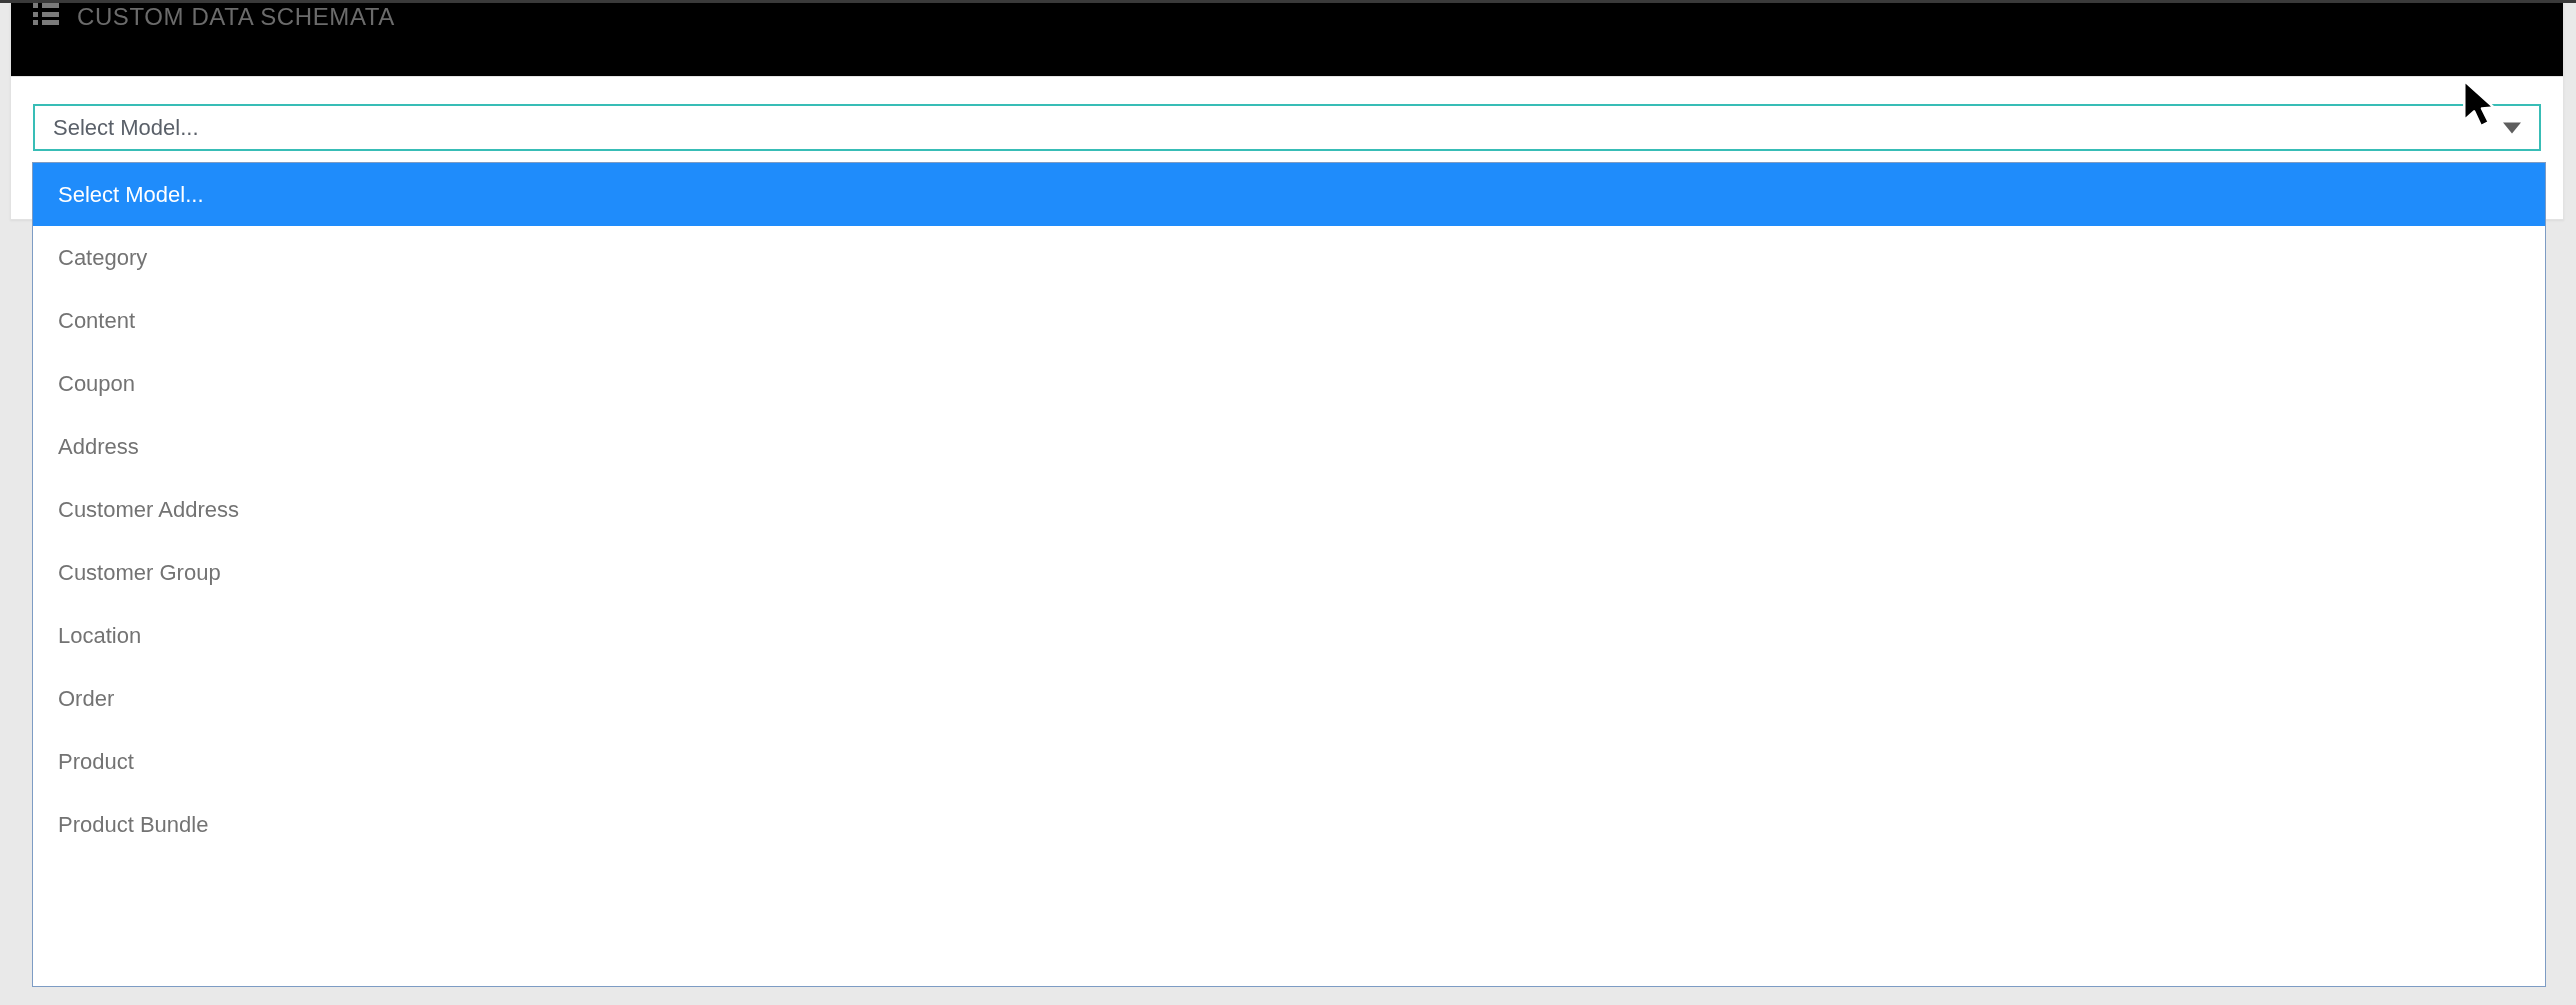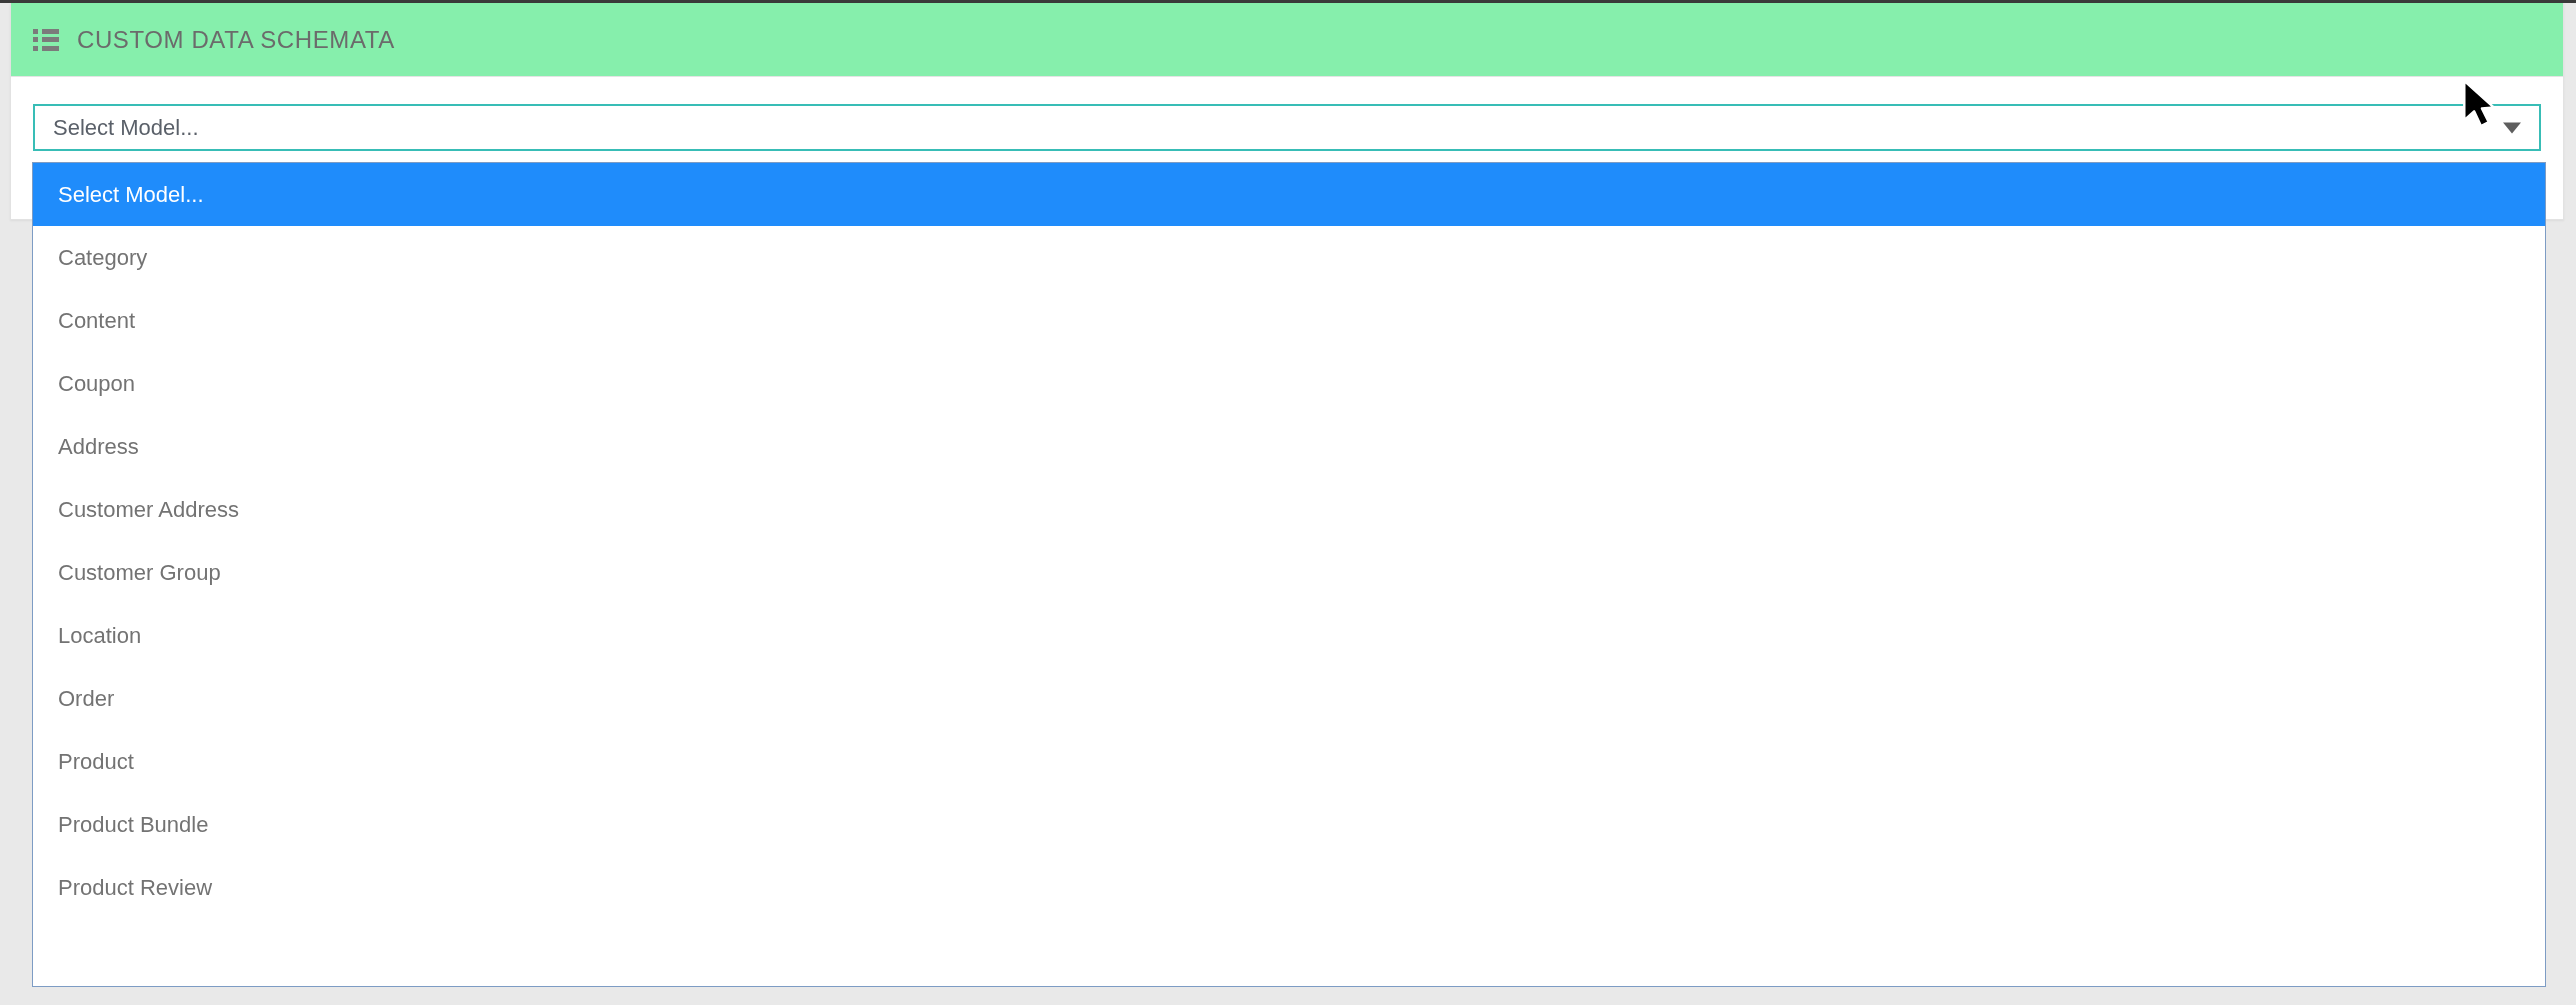--- a/index.html
+++ b/index.html
@@ -34,24 +34,24 @@
     height: 217px;
     background: #ffffff;
     border: 1px solid #e2e2e2;
     border-top: none;
     box-sizing: border-box;
     box-shadow: 0 1px 2px rgba(0,0,0,0.06);
   }
 
   .card-header {
     height: 74px;
-    background: #86efac;
+    background: #000000;
     border-bottom: 1px solid #e4e4e4;
     display: flex;
-    align-items: center;
+    align-items: flex-start;
     padding-left: 22px;
     box-sizing: border-box;
   }
 
   .list-icon {
     width: 26px;
     height: 22px;
     display: flex;
     flex-direction: column;
     justify-content: space-between;
@@ -219,21 +219,18 @@
     </div>
     <div class="dropdown-option">
       <span>Order</span>
     </div>
     <div class="dropdown-option">
       <span>Product</span>
     </div>
     <div class="dropdown-option">
       <span>Product Bundle</span>
     </div>
-    <div class="dropdown-option">
-      <span>Product Review</span>
-    </div>
   </div>
 
 <svg class="cursor" viewBox="0 0 34 52" xmlns="http://www.w3.org/2000/svg" style="left: 2462px; top: 79px;">
   <polygon points="2,2 2,42 12,33 19,48 27,44 20,30 32,29" fill="#000000" stroke="#ffffff" stroke-width="2.5" stroke-linejoin="round"></polygon>
 </svg>
 
 
 </body></html>

